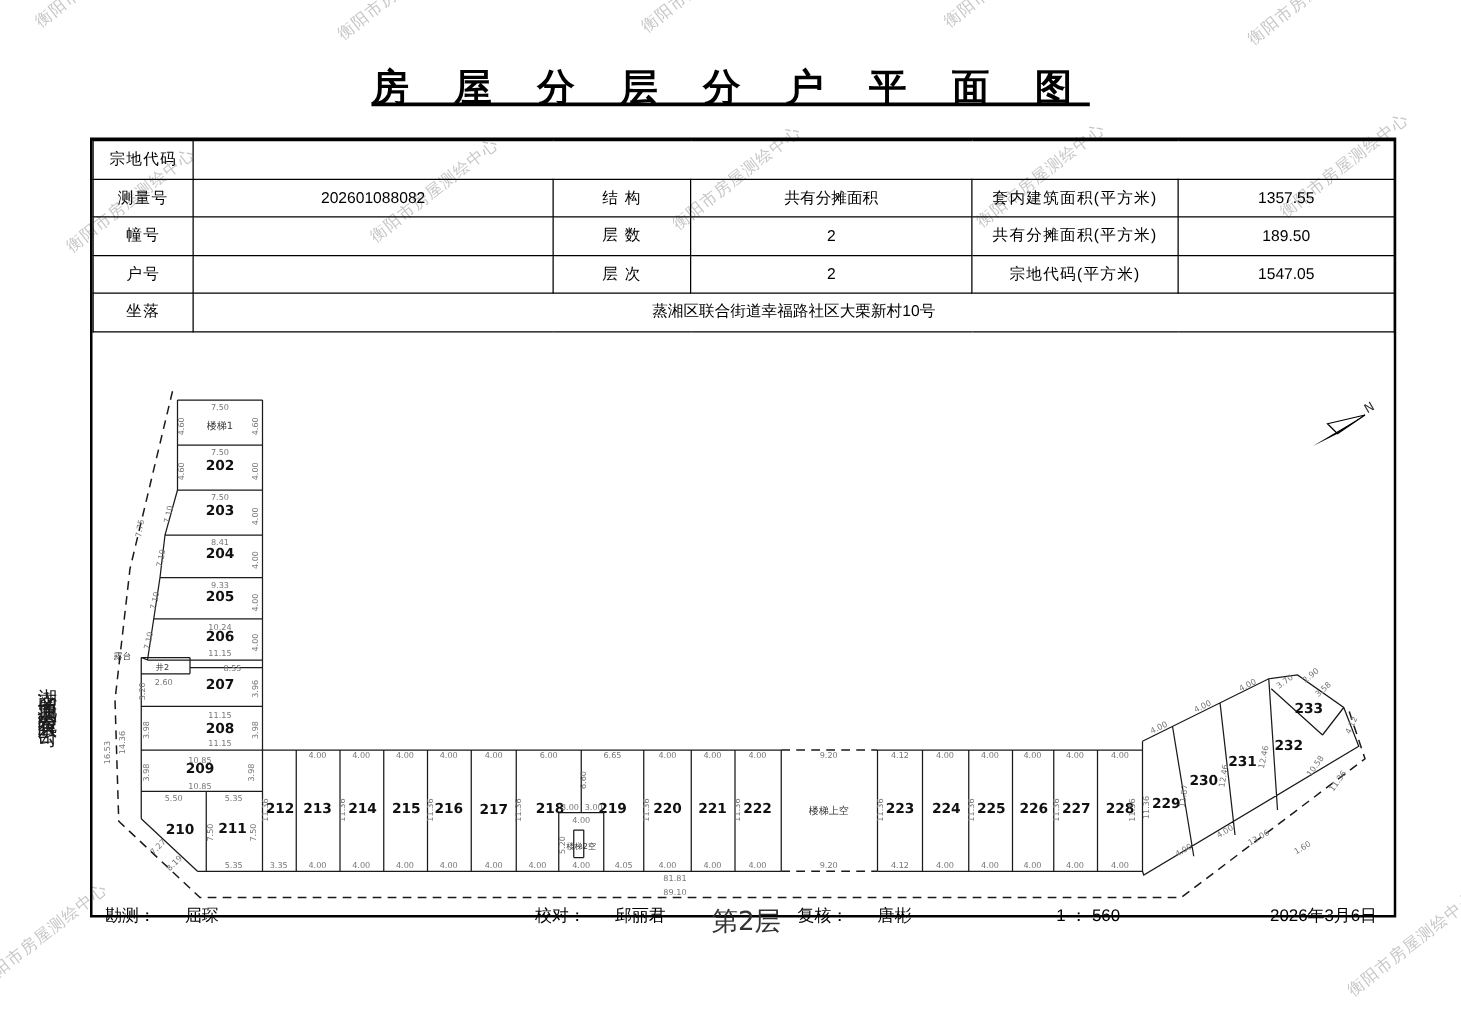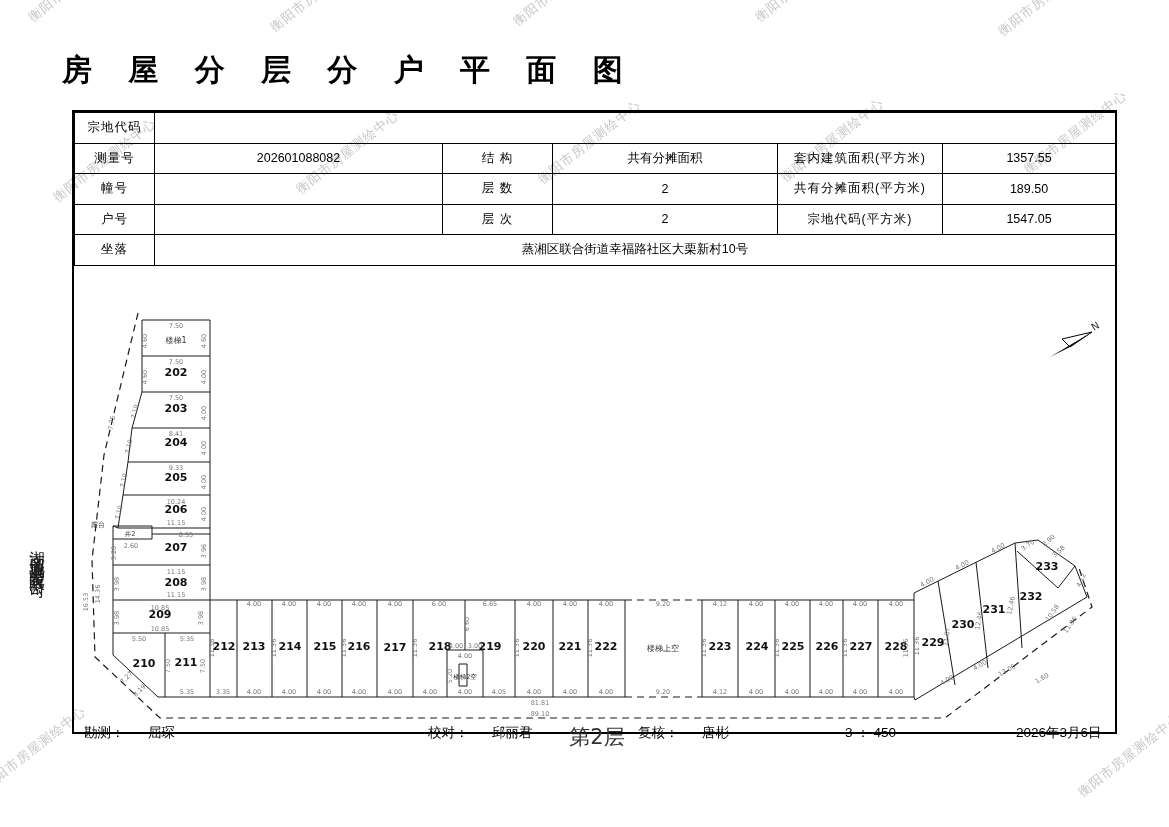--- a/index.html
+++ b/index.html
@@ -12,22 +12,22 @@
   
   .watermark{
     position:absolute;white-space:nowrap;
     font-size:13px;letter-spacing:1px;color:#c6c6c6;
     transform:rotate(-38deg);transform-origin:left center;
     z-index:0;pointer-events:none;
   }
   
   .title{
     position:absolute;left:62px;top:50px;width:1045px;
-    text-align:left;font-size:30px;font-weight:bold;
-    letter-spacing:14px;z-index:3;
+    text-align:center;font-size:30px;font-weight:bold;
+    letter-spacing:14px;z-index:3;text-decoration:underline;
   }
   
   .sheet{
     position:absolute;left:72px;top:110px;width:1045px;height:624px;
     border:2px solid #000;box-sizing:border-box;z-index:1;
     background:transparent;
   }
   
   table.info{
     border-collapse:collapse;table-layout:fixed;
@@ -315,15 +315,15 @@
     </g>
 </svg>
 
 <div class="footer">
   <span style="left:84px">勘测：</span>
   <span style="left:148px">屈琛</span>
   <span style="left:428px">校对：</span>
   <span style="left:492px">邱丽君</span>
   <span style="left:638px">复核：</span>
   <span style="left:702px">唐彬</span>
-  <span style="left:845px">3 ： 450</span>
+  <span style="left:845px">1 ： 560</span>
   <span style="left:1016px">2026年3月6日</span>
 </div>
 
 </body></html>

